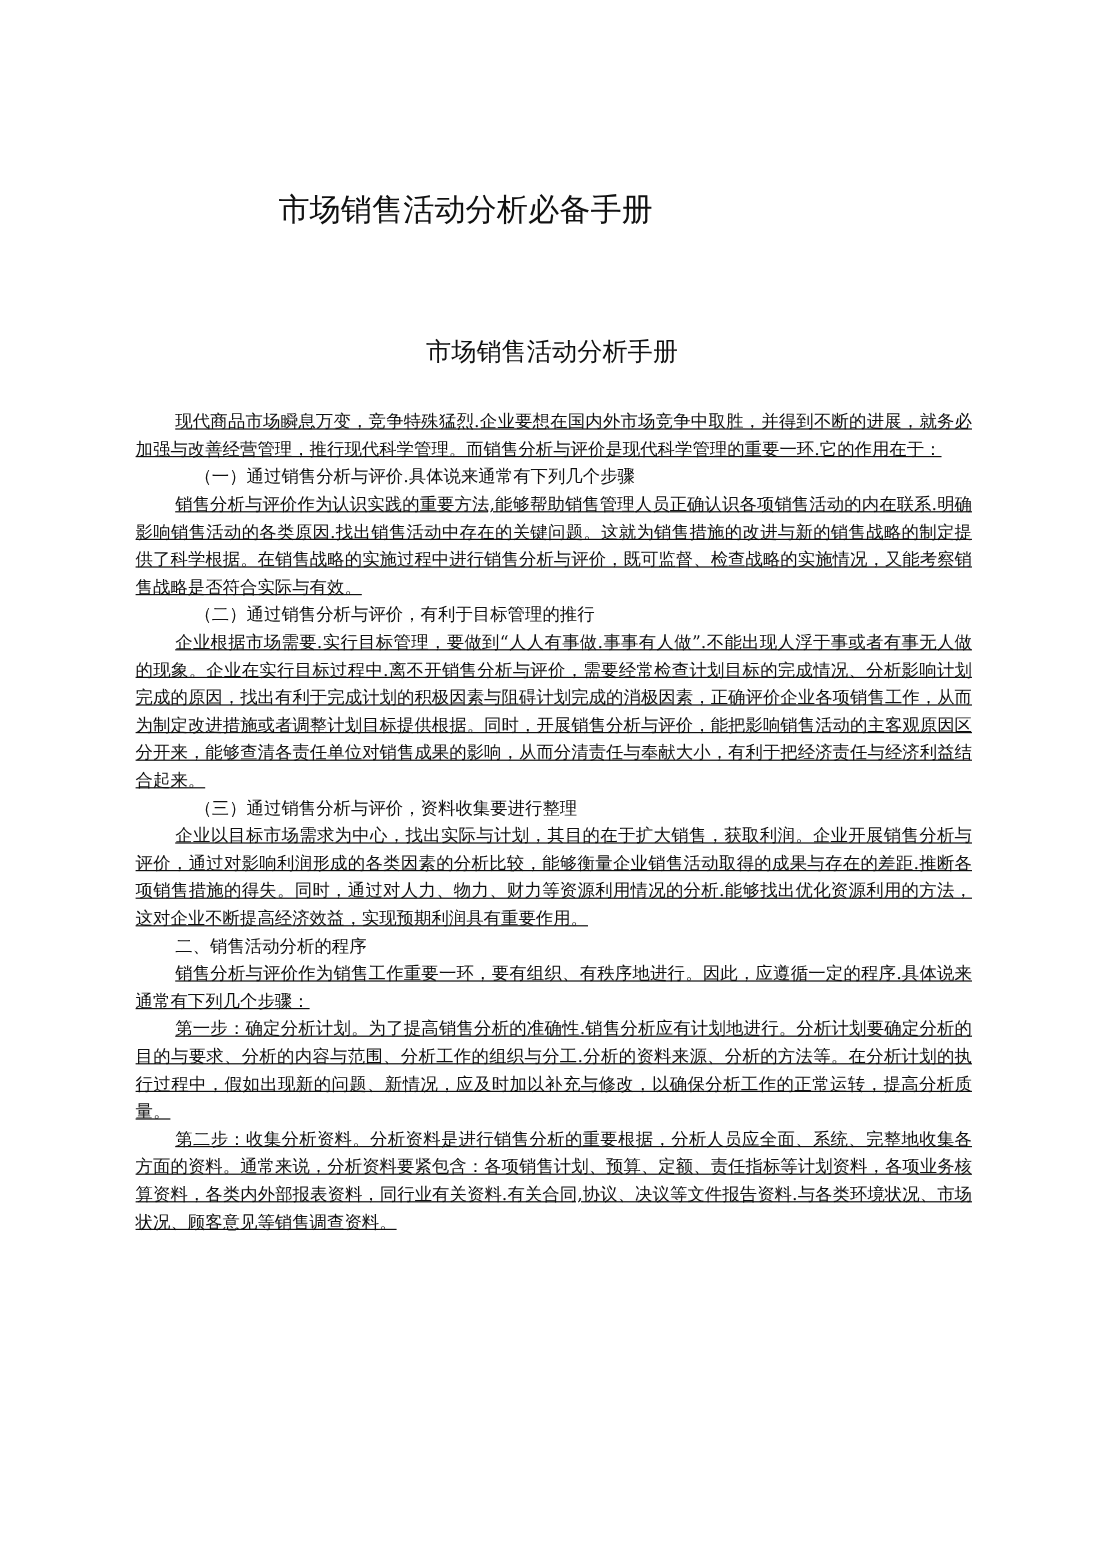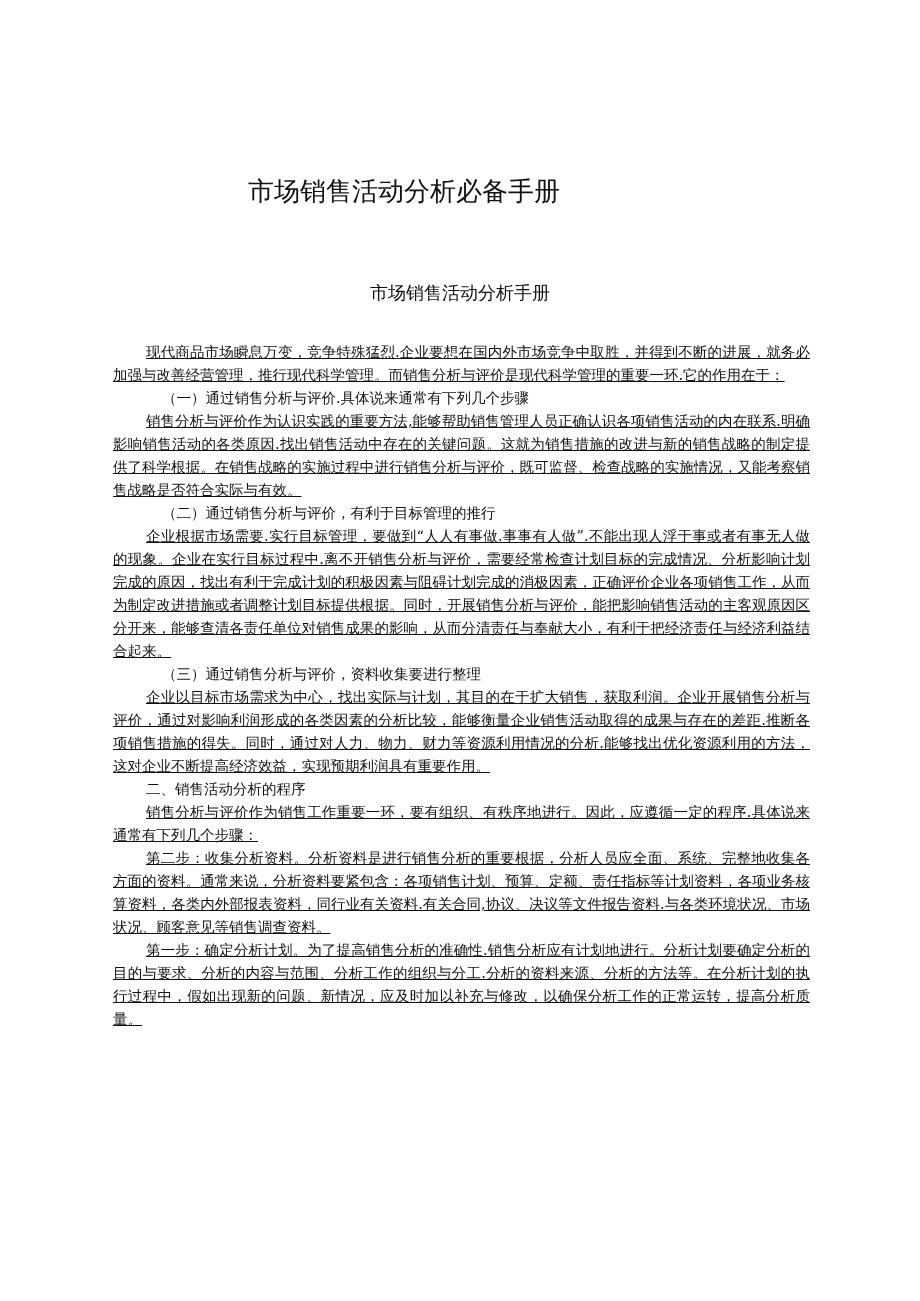--- a/index.html
+++ b/index.html
@@ -26,29 +26,29 @@
     .doc-title {
       position: absolute;
       left: 0;
       width: 776px;
       top: 158px;
       text-align: center;
       font-size: 26px;
       line-height: 34px;
       letter-spacing: 0px;
       font-weight: normal;
-      margin: 16px;
+      margin: 0;
     }
     .doc-subtitle {
       position: absolute;
       left: 0;
       width: 920px;
       top: 279px;
       text-align: center;
-      font-size: 18px;
+      font-size: 21px;
       line-height: 28px;
       font-weight: normal;
       margin: 0;
     }
     .body-text {
       position: absolute;
       left: 113px;
       top: 341px;
       width: 697px;
       font-size: 14.5px;
@@ -92,17 +92,17 @@
 
     <p class="sub-heading">（二）通过销售分析与评价，有利于目标管理的推行</p>
     <p class="para">企业根据市场需要.实行目标管理，要做到“人人有事做.事事有人做”.不能出现人浮于事或者有事无人做的现象。企业在实行目标过程中.离不开销售分析与评价，需要经常检查计划目标的完成情况、分析影响计划完成的原因，找出有利于完成计划的积极因素与阻碍计划完成的消极因素，正确评价企业各项销售工作，从而为制定改进措施或者调整计划目标提供根据。同时，开展销售分析与评价，能把影响销售活动的主客观原因区分开来，能够查清各责任单位对销售成果的影响，从而分清责任与奉献大小，有利于把经济责任与经济利益结合起来。</p>
 
     <p class="sub-heading">（三）通过销售分析与评价，资料收集要进行整理</p>
     <p class="para">企业以目标市场需求为中心，找出实际与计划，其目的在于扩大销售，获取利润。企业开展销售分析与评价，通过对影响利润形成的各类因素的分析比较，能够衡量企业销售活动取得的成果与存在的差距.推断各项销售措施的得失。同时，通过对人力、物力、财力等资源利用情况的分析.能够找出优化资源利用的方法，这对企业不断提高经济效益，实现预期利润具有重要作用。</p>
 
     <p class="heading-2" style="text-indent:33px">二、销售活动分析的程序</p>
     <p class="para">销售分析与评价作为销售工作重要一环，要有组织、有秩序地进行。因此，应遵循一定的程序.具体说来通常有下列几个步骤：</p>
 
+    <p class="para">第一步：确定分析计划。为了提高销售分析的准确性.销售分析应有计划地进行。分析计划要确定分析的目的与要求、分析的内容与范围、分析工作的组织与分工.分析的资料来源、分析的方法等。在分析计划的执行过程中，假如出现新的问题、新情况，应及时加以补充与修改，以确保分析工作的正常运转，提高分析质量。</p>
     <p class="para">第二步：收集分析资料。分析资料是进行销售分析的重要根据，分析人员应全面、系统、完整地收集各方面的资料。通常来说，分析资料要紧包含：各项销售计划、预算、定额、责任指标等计划资料，各项业务核算资料，各类内外部报表资料，同行业有关资料.有关合同,协议、决议等文件报告资料.与各类环境状况、市场状况、顾客意见等销售调查资料。</p>
-    <p class="para">第一步：确定分析计划。为了提高销售分析的准确性.销售分析应有计划地进行。分析计划要确定分析的目的与要求、分析的内容与范围、分析工作的组织与分工.分析的资料来源、分析的方法等。在分析计划的执行过程中，假如出现新的问题、新情况，应及时加以补充与修改，以确保分析工作的正常运转，提高分析质量。</p>
 
   </div>
 </div>
 
 </body></html>

